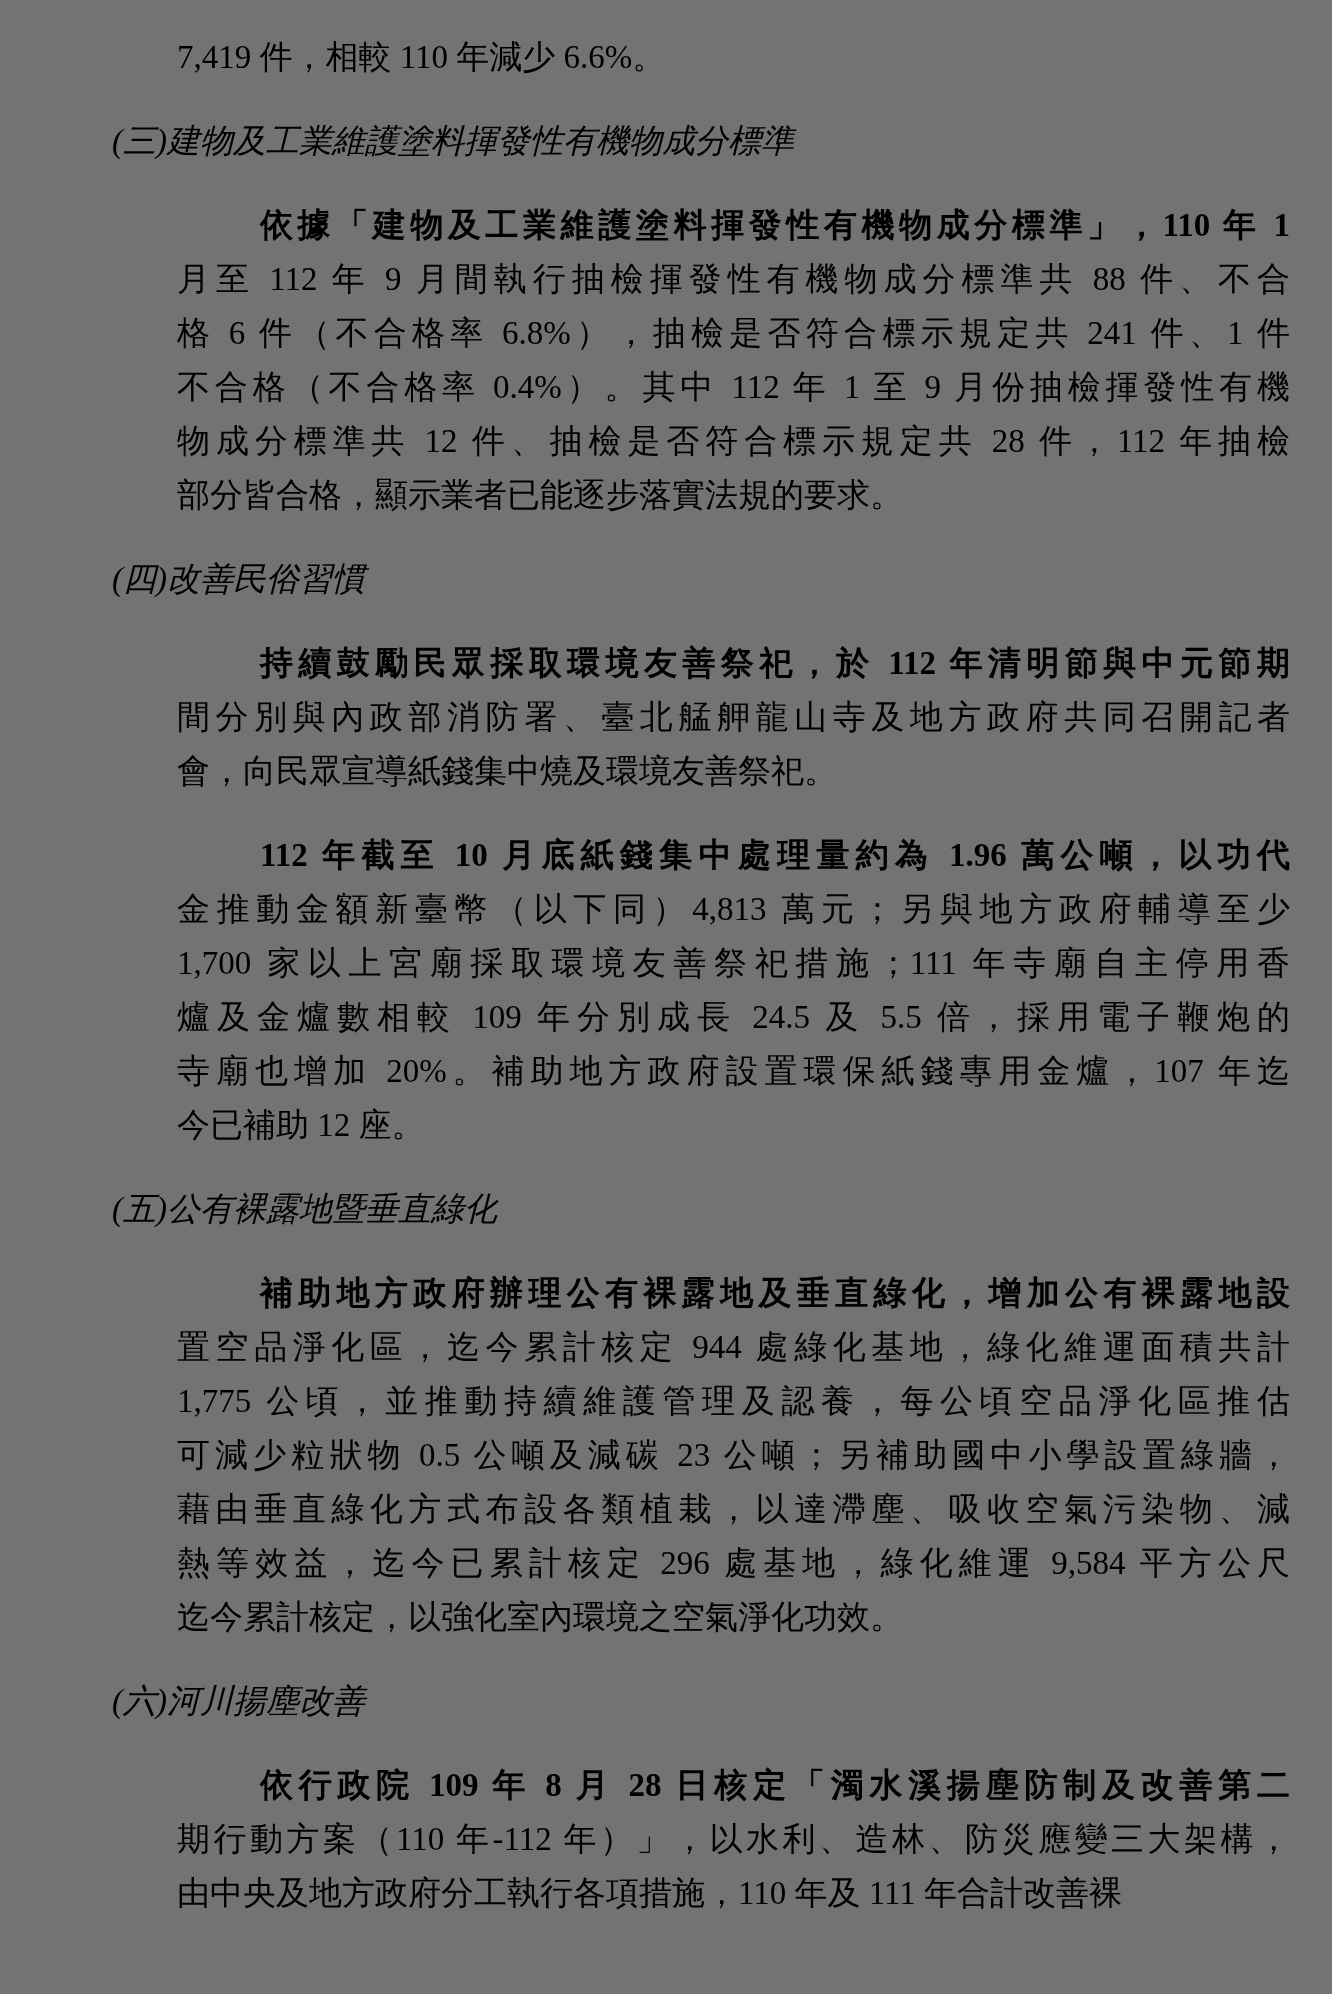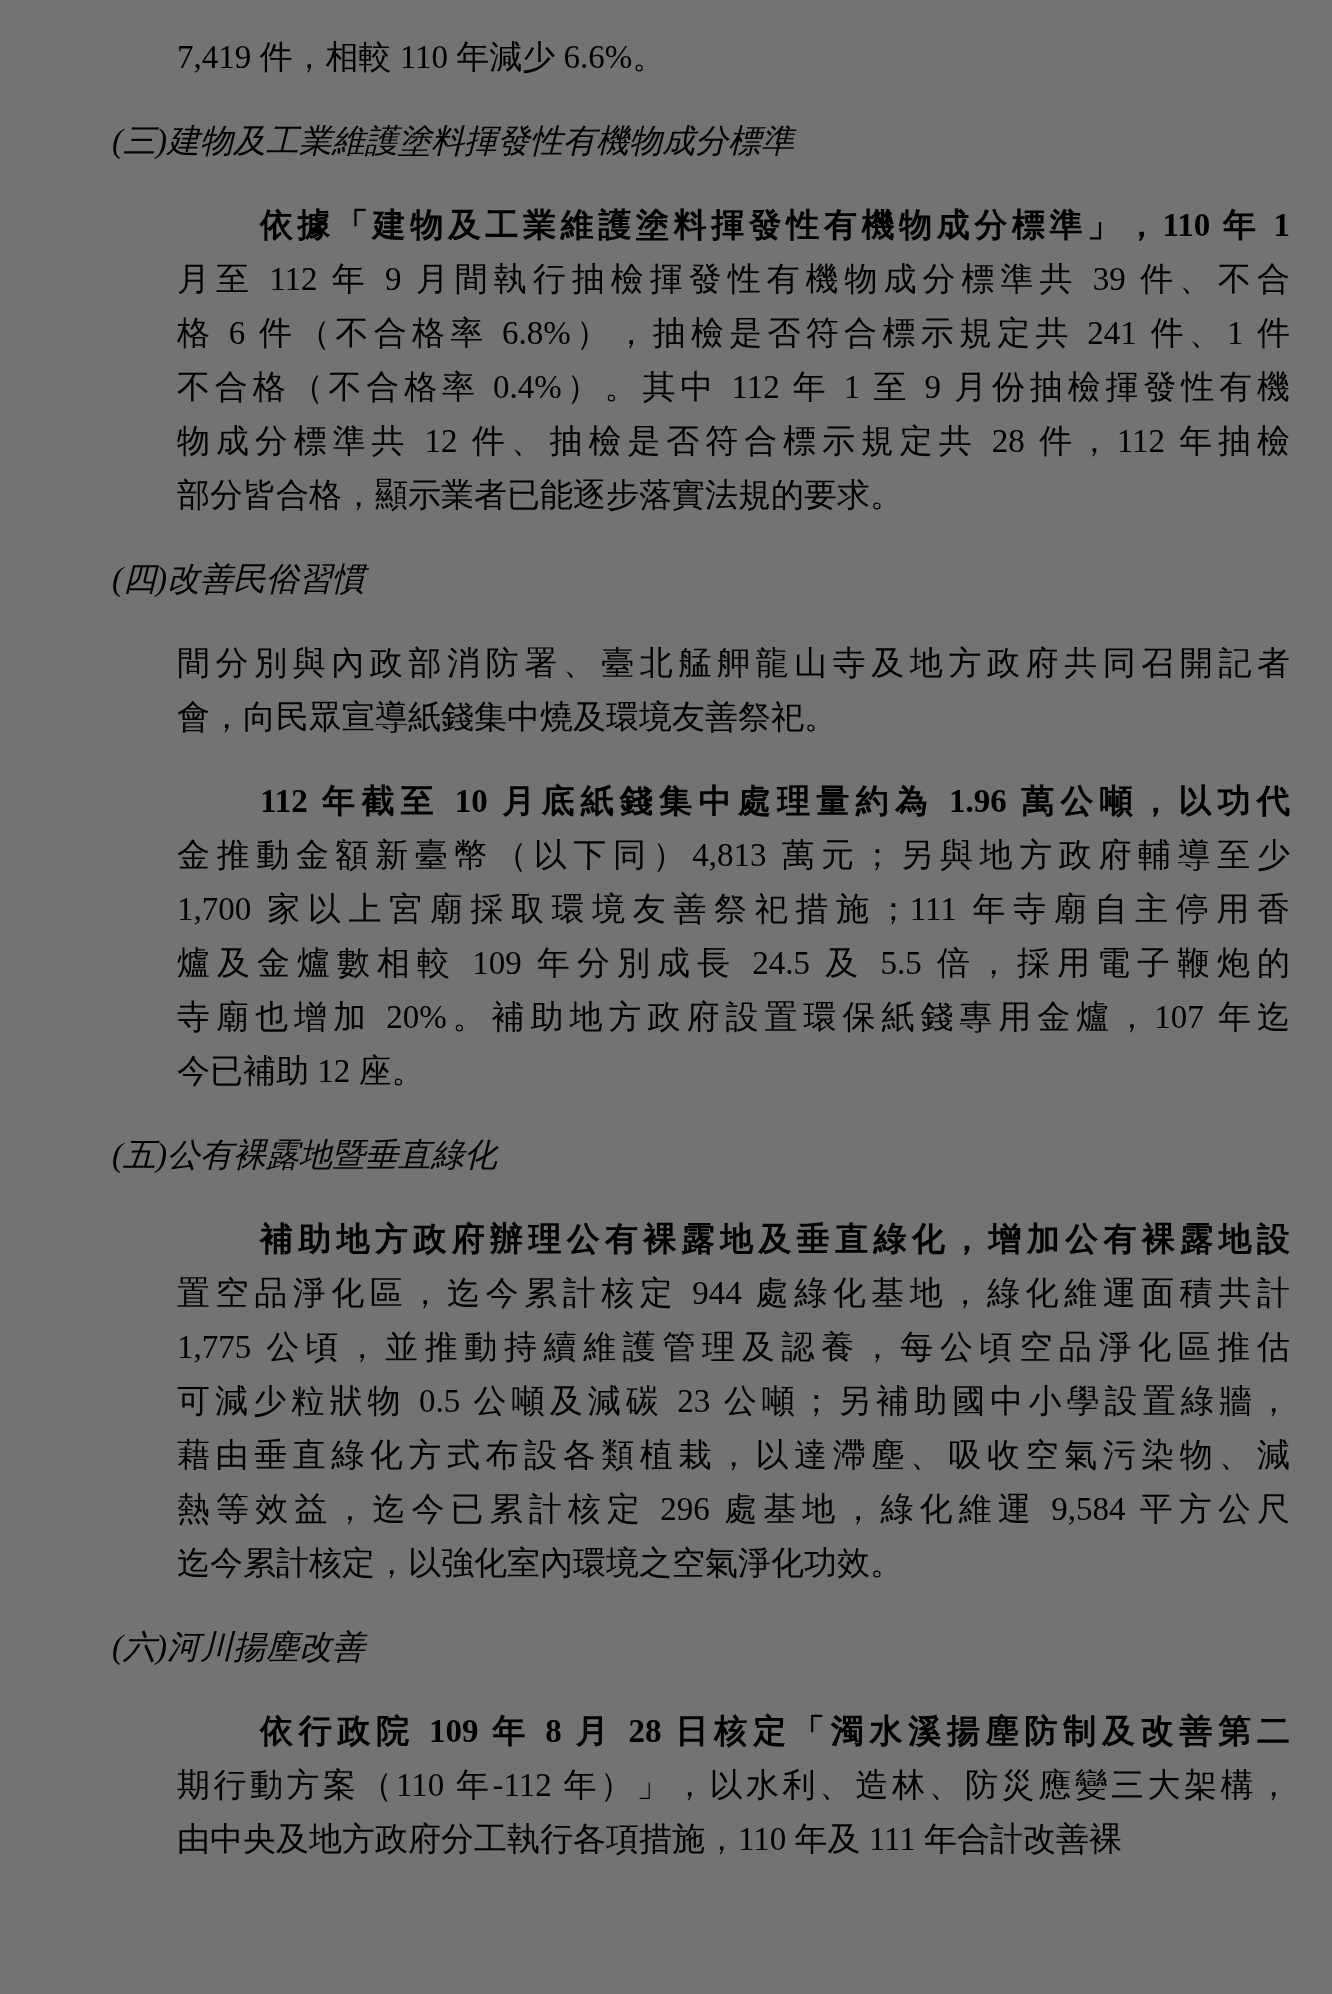--- a/index.html
+++ b/index.html
@@ -56,30 +56,31 @@
 </head>
 <body>
 
 <div class="page">
   <div class="carryover-line">7,419 件，相較 110 年減少 6.6%。</div>
   <div id="sections">
       <section>
         <div class="section-heading">(三)建物及工業維護塗料揮發性有機物成分標準</div>
         <div class="paragraph">
           <div class="pline first fill">依據「建物及工業維護塗料揮發性有機物成分標準」，110 年 1</div>
-          <div class="pline fill">月至 112 年 9 月間執行抽檢揮發性有機物成分標準共 39 件、不合</div>
+          <div class="pline fill">月至 112 年 9 月間執行抽檢揮發性有機物成分標準共 88 件、不合</div>
           <div class="pline fill">格 6 件（不合格率 6.8%），抽檢是否符合標示規定共 241 件、1 件</div>
           <div class="pline fill">不合格（不合格率 0.4%）。其中 112 年 1 至 9 月份抽檢揮發性有機</div>
           <div class="pline fill">物成分標準共 12 件、抽檢是否符合標示規定共 28 件，112 年抽檢</div>
           <div class="pline last">部分皆合格，顯示業者已能逐步落實法規的要求。</div>
         </div>
       </section>
       <section>
         <div class="section-heading">(四)改善民俗習慣</div>
         <div class="paragraph">
+          <div class="pline first fill">持續鼓勵民眾採取環境友善祭祀，於 112 年清明節與中元節期</div>
           <div class="pline fill">間分別與內政部消防署、臺北艋舺龍山寺及地方政府共同召開記者</div>
           <div class="pline last">會，向民眾宣導紙錢集中燒及環境友善祭祀。</div>
         </div>
         <div class="paragraph">
           <div class="pline first fill">112 年截至 10 月底紙錢集中處理量約為 1.96 萬公噸，以功代</div>
           <div class="pline fill">金推動金額新臺幣（以下同）4,813 萬元；另與地方政府輔導至少</div>
           <div class="pline fill">1,700 家以上宮廟採取環境友善祭祀措施；111 年寺廟自主停用香</div>
           <div class="pline fill">爐及金爐數相較 109 年分別成長 24.5 及 5.5 倍，採用電子鞭炮的</div>
           <div class="pline fill">寺廟也增加 20%。補助地方政府設置環保紙錢專用金爐，107 年迄</div>
           <div class="pline last">今已補助 12 座。</div>

